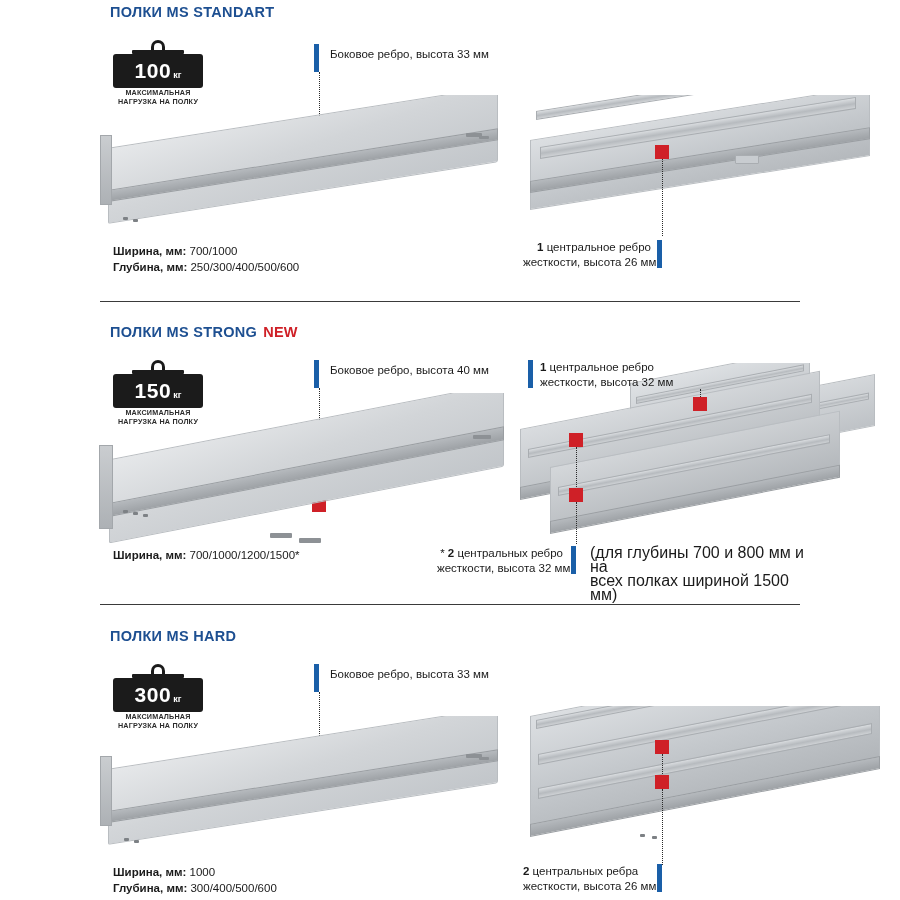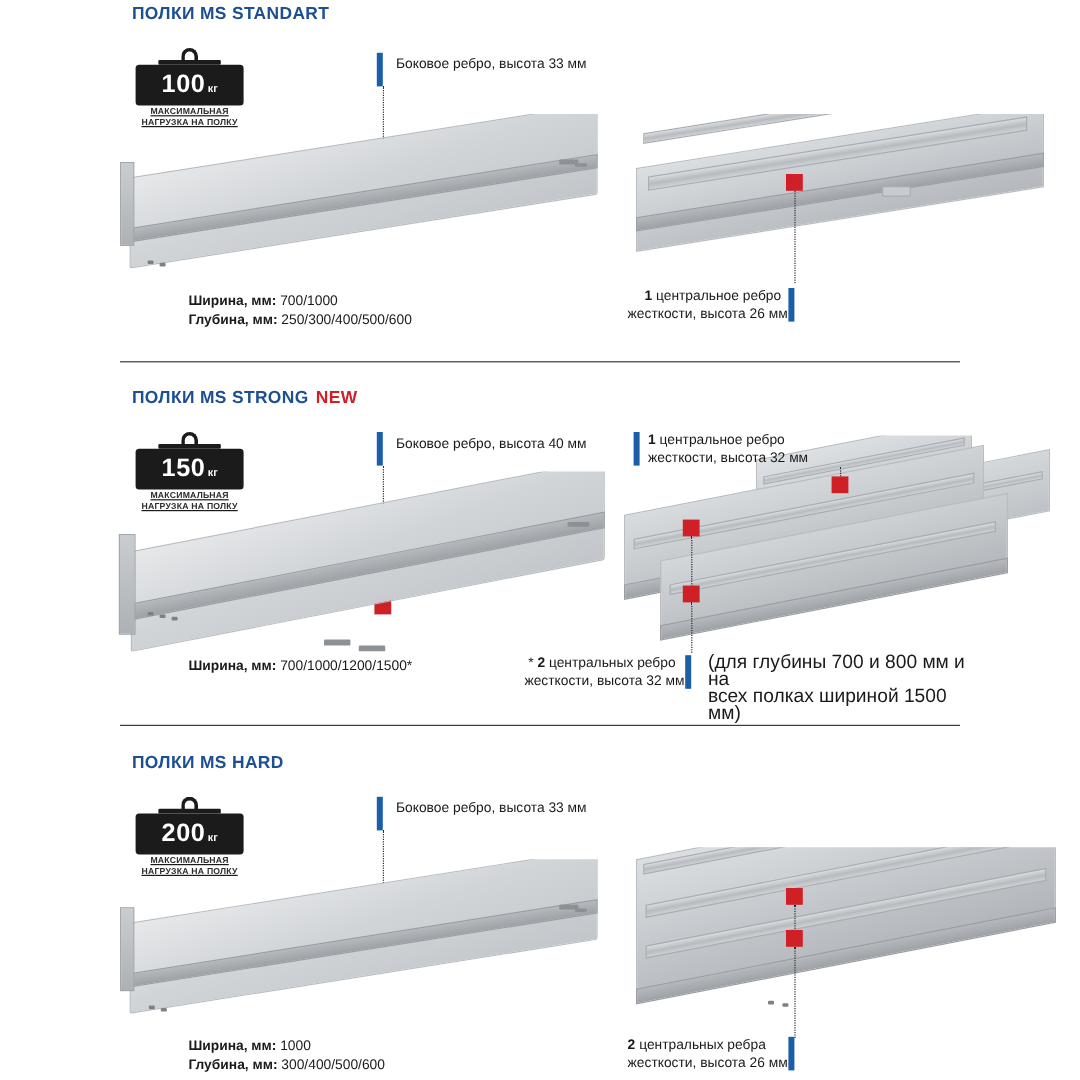--- a/index.html
+++ b/index.html
@@ -57,21 +57,20 @@
   }
   .t1 { top: 4px; }
   .t2 { top: 21px; }
   .t3 { top: 22px; }
 
   
   .load-badge {
     position: absolute;
     width: 90px;
     text-align: center;
-    text-decoration: underline;
   }
   .load-badge .hook {
     position: relative;
     height: 14px;
     width: 100%;
   }
   .load-badge .hook .bar {
     position: absolute;
     left: 19px;
     top: 10px;
@@ -145,21 +144,20 @@
     background: #cf2027;
   }
 
   
   .dims {
     position: absolute;
     font-size: 11.5px;
     line-height: 16px;
     color: #1a1a1a;
     white-space: nowrap;
-    margin-left: 44px;
   }
   .dims .lbl { font-weight: bold; }
 
   .note {
     position: absolute;
     font-size: 16px;
     line-height: 14px;
     color: #1a1a1a;
   }
 
@@ -361,21 +359,21 @@
     <div class="sec-title t3">
       <span>ПОЛКИ MS HARD</span>
     </div>
 
     <div class="load-badge" style="left:113px; top:58px;">
       <div class="hook">
         <div class="ring"></div>
         <div class="bar"></div>
       </div>
       <div class="weight-box">
-        <span>200</span><span class="unit">кг</span>
+        <span>300</span><span class="unit">кг</span>
       </div>
       <div class="cap-text">
         <div>МАКСИМАЛЬНАЯ</div>
         <div>НАГРУЗКА НА ПОЛКУ</div>
       </div>
     </div>
 
     <div class="blue-bar" style="left:314px; top:58px; height:28px;"></div>
     <div class="callout" style="left:330px; top:61px;">Боковое ребро, высота 33 мм</div>
     <div class="dotline" style="left:319px; top:86px; height:100px;"></div>

